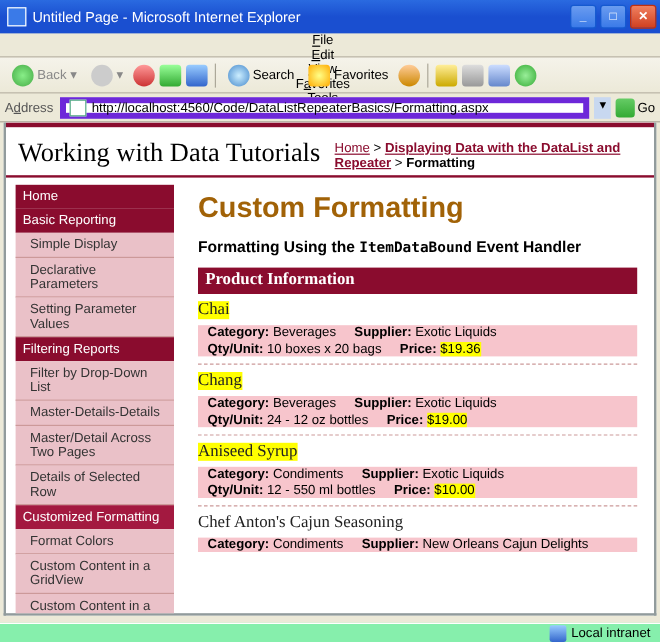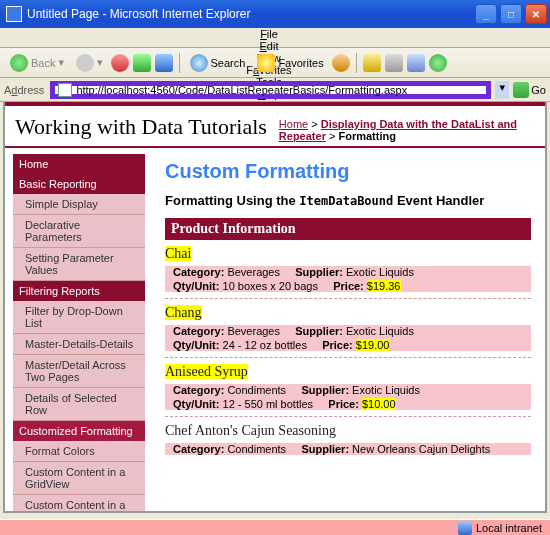--- a/index.html
+++ b/index.html
@@ -67,36 +67,36 @@
   .body { display:flex; }
   .sidebar { width:140px;padding:6px 0 6px 8px;flex-shrink:0;}
   .nav-head {
     background:#8a0c2e;color:#fff;padding:4px 6px;font-size:11px;
   }
   .nav-item {
     background:#eac1c8;color:#333;padding:4px 6px 4px 12px;font-size:11px;
     border-bottom:1px solid #c99;
   }
   .main { flex:1;padding:8px 14px 8px 20px;overflow:hidden;}
-  .h1 { font-family:"Trebuchet MS",Verdana,sans-serif;font-size:20px;font-weight:bold;margin:4px 0 10px 0;color:#3b82f6;}
+  .h1 { font-family:"Trebuchet MS",Verdana,sans-serif;font-size:24px;font-weight:bold;margin:4px 0 10px 0;color:#a16207;}
   .h2 { font-family:"Trebuchet MS",Verdana,sans-serif;font-size:13px;font-weight:bold;margin:0 0 10px 0;}
   .h2 code{font-family:Consolas,monospace;font-size:12px;}
   .panelhead{
     background:#8a0c2e;color:#fff;font-family:"Trebuchet MS";font-weight:bold;
     font-size:14px;padding:3px 6px;margin-bottom:6px;
   }
   .prodname { font-family:"Trebuchet MS";font-size:14px;margin:4px 0;color:#222;}
   .prodname.hl span{background:#ffff00;}
   .prodbox{ background:#f7c5cc;padding:0 8px;margin:4px 0;font-size:11px;}
   .prodrow{ margin:2px 0;}
   .prodrow b{font-weight:bold;}
   .price-hl{ background:#ffff00;}
   hr.dash{border:none;border-top:1px dashed #c99;margin:6px 0;}
   .statusbar{
-    position:absolute;left:0;right:0;bottom:0;height:16px;background:#fca5a5;
+    position:absolute;left:0;right:0;bottom:0;height:16px;background:#86efac;
     border-top:1px solid #fff;display:flex;align-items:center;justify-content:flex-end;padding:0 8px;
     font-size:11px;gap:4px;
   }
   .statusbar .zicon{width:14px;height:14px;display:inline-block;background:linear-gradient(#9cf,#36c);border-radius:2px;}
 </style>
 </head>
 <body>
 
 <div class="titlebar">
   <span class="e-icon"></span>

